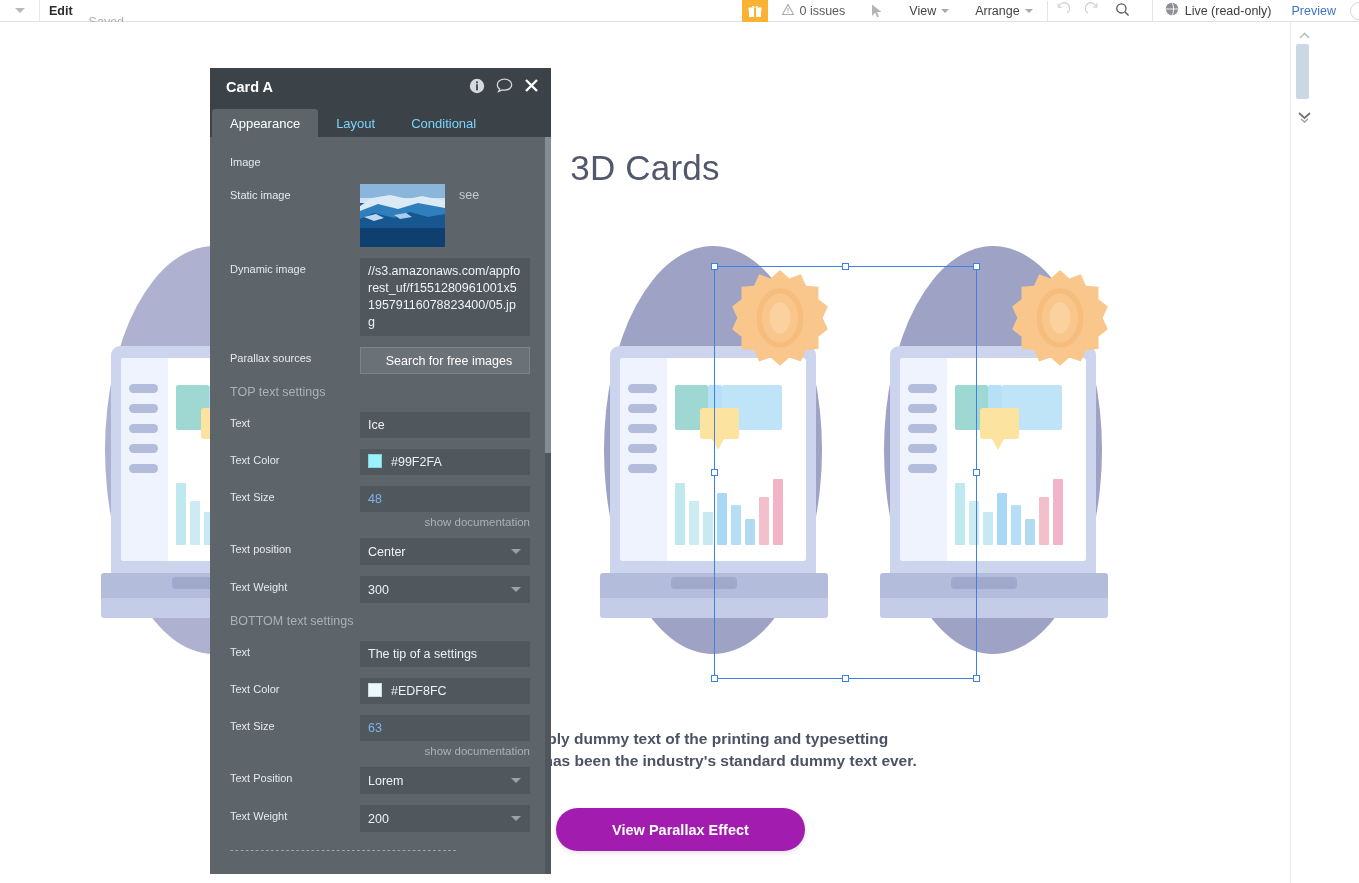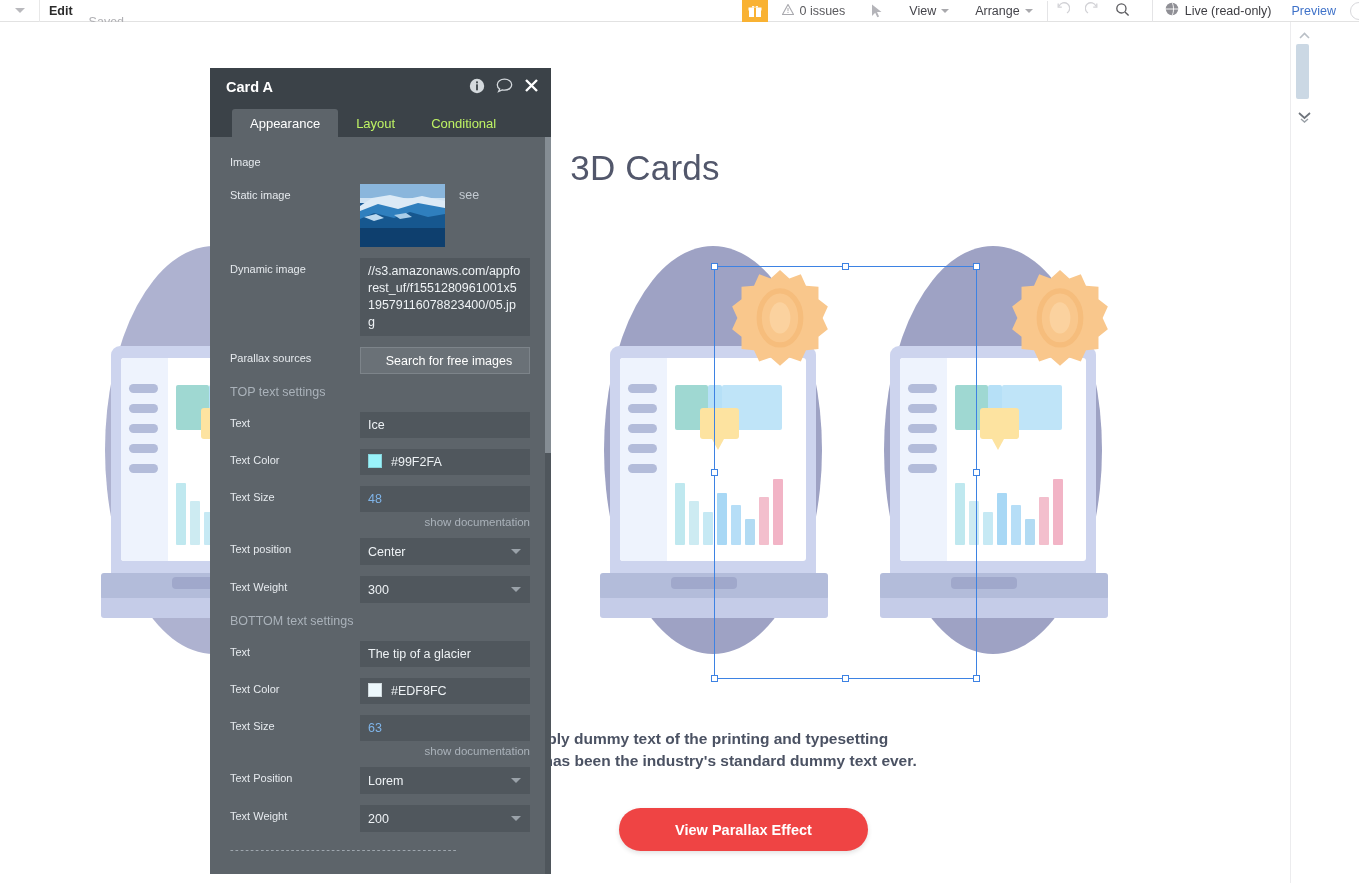--- a/index.html
+++ b/index.html
@@ -202,23 +202,23 @@
   #selection .h.br { right: -4px; bottom: -4px; }
 
   #body-text {
     position: absolute; top: 706px; left: 0; width: 1290px;
     text-align: center;
     font-size: 15.5px; font-weight: 700; line-height: 22px;
     color: #4b5263;
   }
   #body-text span { display: block; }
   #cta {
-    position: absolute; top: 786px; left: 619px;
+    position: absolute; top: 786px; left: 556px;
     width: 249px; height: 43px;
-    background: #ef4444; border-radius: 22px;
+    background: #a21caf; border-radius: 22px;
     color: #ffffff; font-size: 14.5px; font-weight: 700;
     display: flex; align-items: center; justify-content: center;
     box-shadow: 0 2px 5px rgba(0,0,0,0.12);
   }
 
   
   #right-rail {
     position: absolute; top: 22px; left: 1290px;
     width: 69px; height: 861px;
     background: #ffffff; border-left: 1px solid #ececee;
@@ -250,26 +250,26 @@
   #panel-head {
     height: 38px; background: #3b4248;
     display: flex; align-items: center; padding: 0 12px 0 16px;
   }
   #panel-title { color: #ffffff; font-size: 14.5px; font-weight: 700; }
   #panel-head-icons {
     margin-left: auto; display: flex; align-items: center; gap: 11px;
   }
   #panel-tabs {
     height: 31px; background: #3b4248;
-    display: flex; align-items: flex-end; padding-left: 22px;
+    display: flex; align-items: flex-end; padding-left: 2px;
   }
   .tab {
     height: 28px; padding: 0 18px;
     display: flex; align-items: center;
-    color: #bef264; font-size: 13px;
+    color: #7dd3fc; font-size: 13px;
     border-radius: 3px 3px 0 0;
   }
   .tab.active { background: #5d646a; color: #ffffff; }
   #panel-body {
     position: absolute; top: 69px; left: 0;
     width: 341px; height: 737px;
     overflow: hidden; padding: 14px 16px 0 20px;
   }
   .row {
     display: flex; align-items: flex-start;
@@ -669,21 +669,21 @@
       <div class="select">
         <span>300</span>
         <span class="arr"></span>
       </div>
     </div>
 
     <div class="sec">BOTTOM text settings</div>
 
     <div class="row">
       <div class="lbl">Text</div>
-      <div class="field">The tip of a glacier</div>
+      <div class="field">The tip of a settings</div>
     </div>
 
     <div class="row">
       <div class="lbl">Text Color</div>
       <div class="field">
         <span class="swatch" style="background:#EDF8FC"></span><span>#EDF8FC</span>
       </div>
     </div>
 
     <div class="row">

